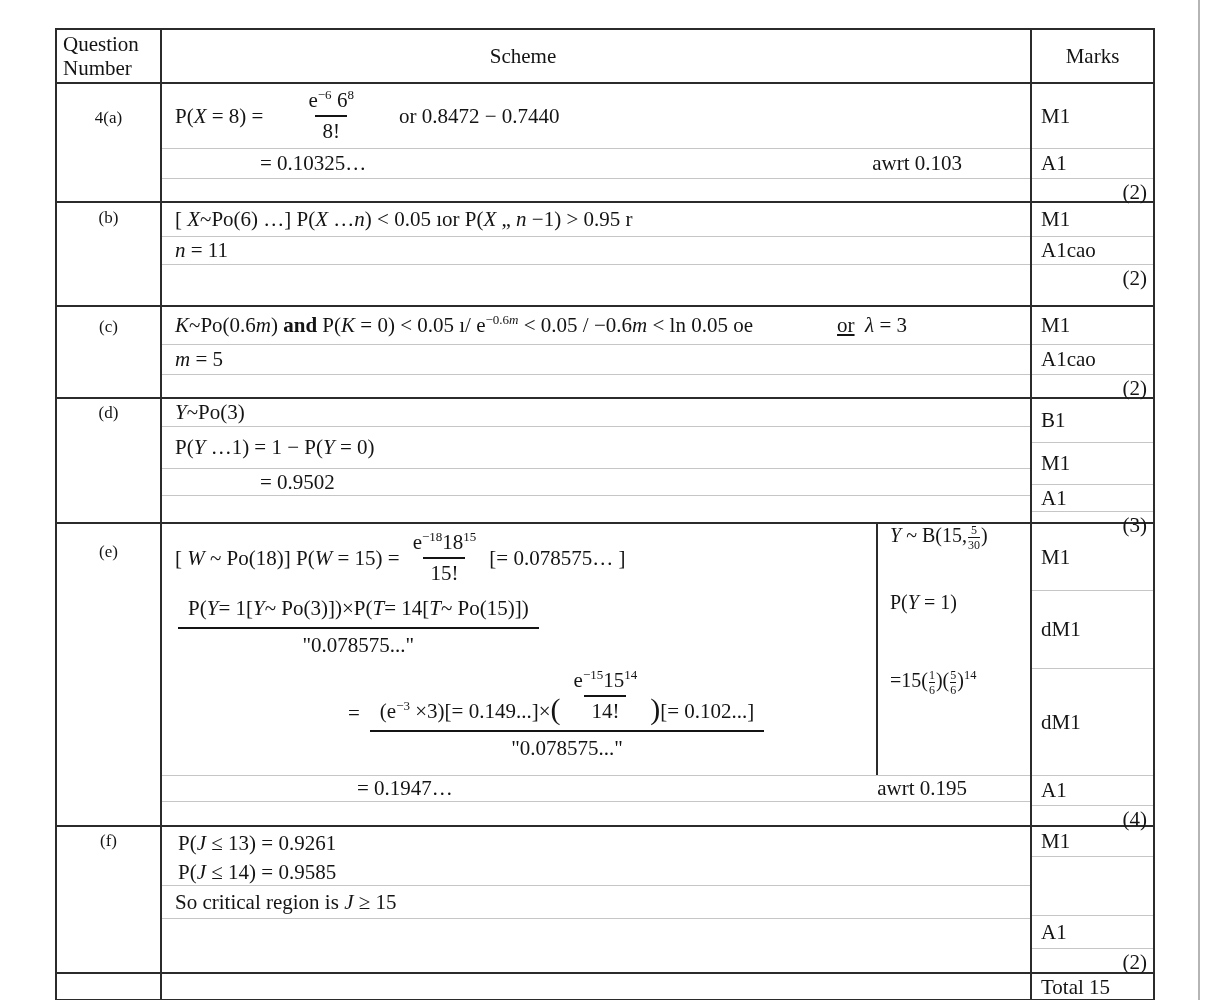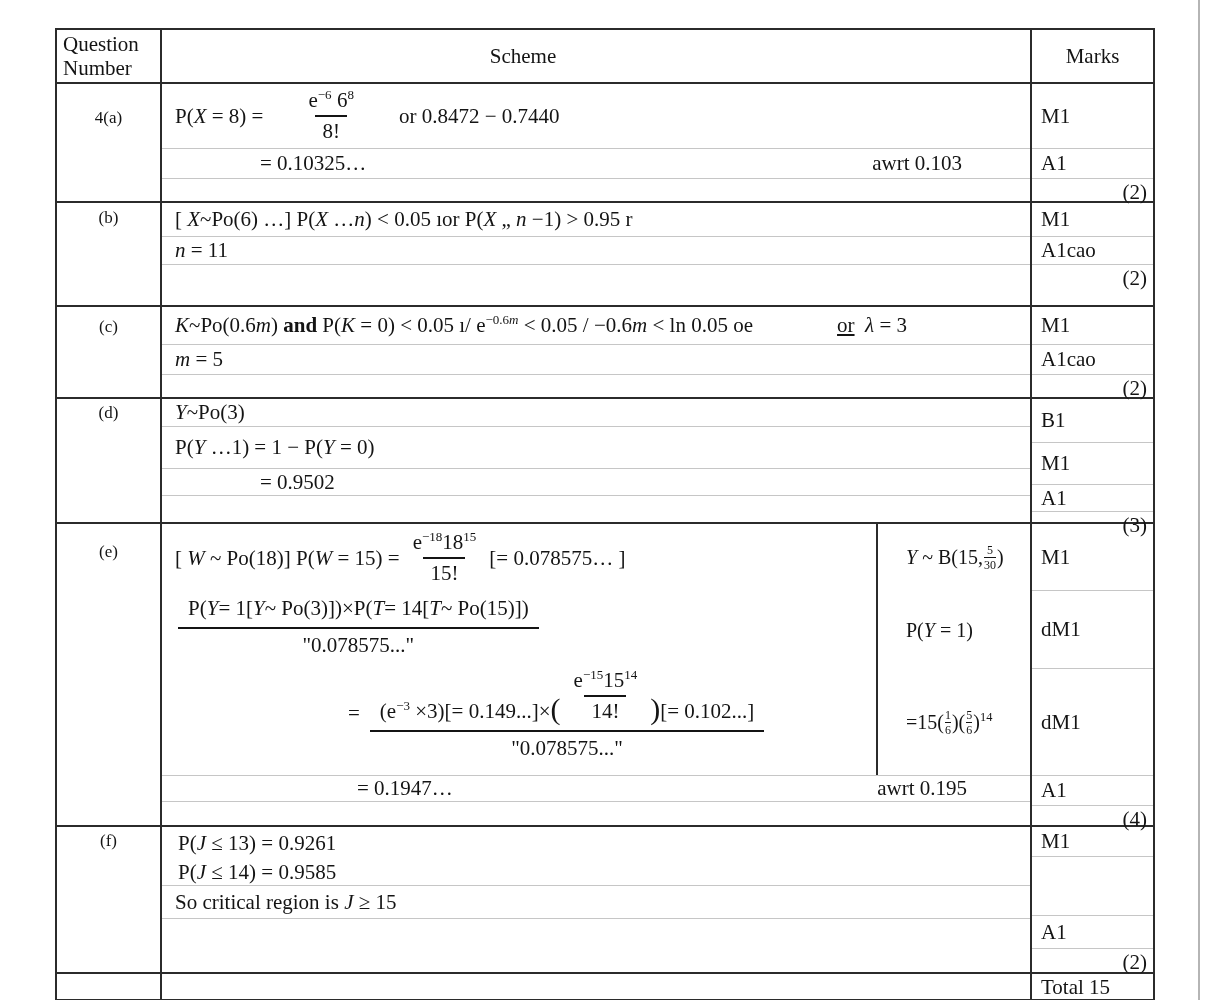--- a/index.html
+++ b/index.html
@@ -31,21 +31,21 @@
   .frac .fden{border-top:2px solid #141414;padding:3px 7px 1px;}
   .bigfrac{display:inline-block;vertical-align:middle;text-align:center;}
   .bigfrac .bnum{display:flex;align-items:flex-end;justify-content:center;border-bottom:2px solid #141414;padding:2px 10px 6px;}
   .bigfrac .bden{display:block;padding-top:4px;}
   .bigp{font-size:30px;font-weight:400;line-height:1;}
   .sfrac{display:inline-flex;flex-direction:column;align-items:center;font-size:12px;line-height:1.05;vertical-align:-7px;margin:0 1px;}
   .sfrac .sden{border-top:1px solid #141414;padding-top:1px;}
   .ezone{display:flex;border-bottom:1px solid #c6c6c6;box-sizing:border-box;}
   .eleft{flex:1;font-size:21px;}
   .eright{width:154px;border-left:2px solid #2b2b2b;box-sizing:border-box;font-size:20px;}
-  .eside{display:flex;align-items:center;padding-left:28px;box-sizing:border-box;}
+  .eside{display:flex;padding-left:12px;box-sizing:border-box;}
   .el1{display:flex;align-items:center;margin-top:6px;padding-left:13px;}
   .el2{margin-top:8px;margin-left:16px;}
   .el3{display:flex;align-items:center;margin-top:8px;margin-left:186px;}
   .twolines{line-height:29px;align-items:flex-start;padding-top:2px;display:block;}
 </style>
 </head>
 <body>
 
 <div class="page">
   <div class="scan-edge"></div>

